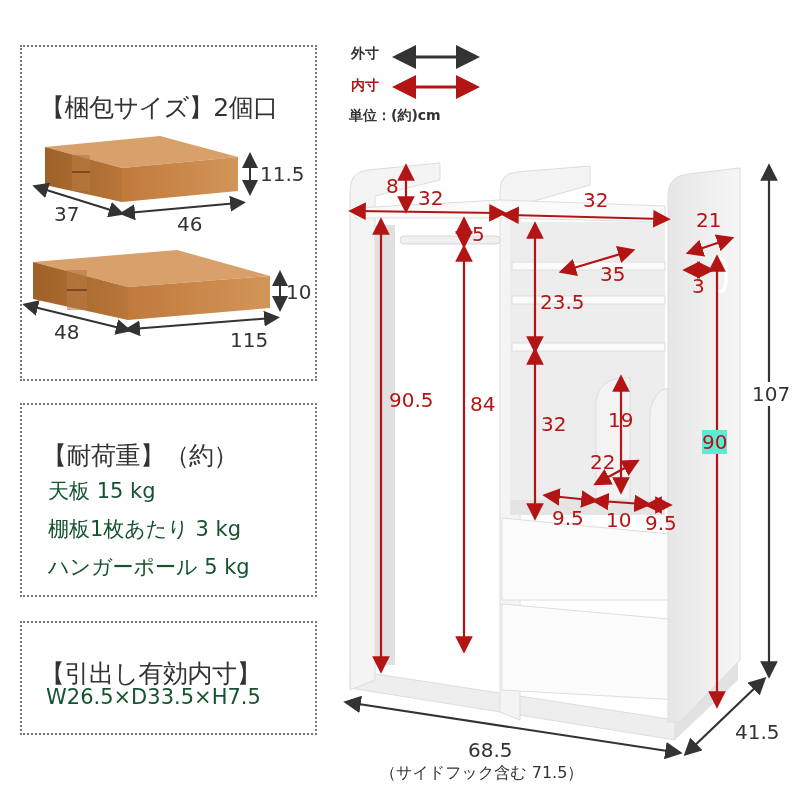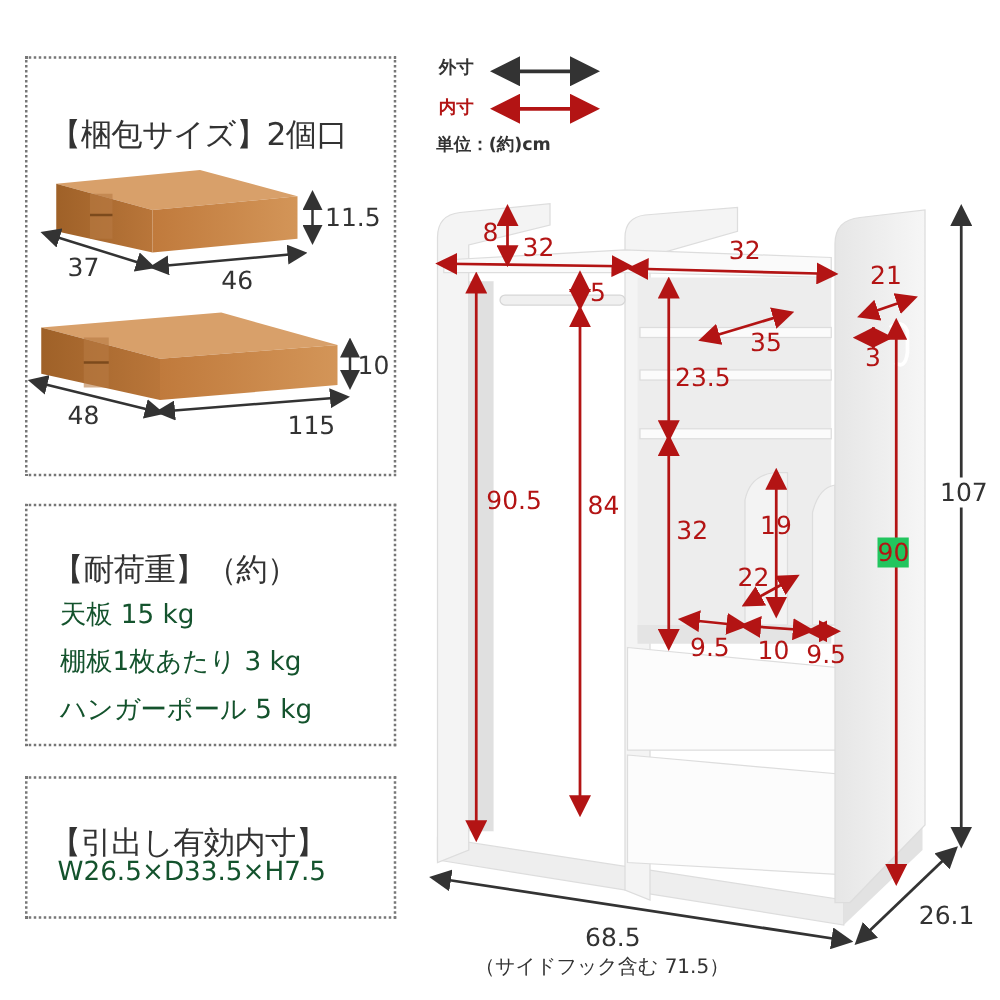--- a/index.html
+++ b/index.html
@@ -157,18 +157,18 @@
 <div class="rdim" style="left:389px;top:388px;">90.5</div>
 <div class="rdim" style="left:470px;top:392px;">84</div>
 <div class="rdim" style="left:541px;top:412px;">32</div>
 <div class="rdim" style="left:608px;top:408px;">19</div>
 <div class="rdim" style="left:590px;top:450px;">22</div>
 <div class="rdim" style="left:552px;top:506px;">9.5</div>
 <div class="rdim" style="left:606px;top:508px;">10</div>
 <div class="rdim" style="left:645px;top:511px;">9.5</div>
 <div class="rdim" style="left:696px;top:208px;">21</div>
 <div class="rdim" style="left:692px;top:274px;">3</div>
-<div class="rdim" style="left:702px;top:430px;background:#22c55e;">90</div>
+<div class="rdim" style="left:702px;top:430px;background:#5eead4;">90</div>
 
 <div class="dim" style="left:752px;top:382px;background:#fff;">107</div>
 <div class="dim" style="left:468px;top:738px;">68.5</div>
 <div class="dim" style="left:380px;top:763px;font-size:16px;">（サイドフック含む 71.5）</div>
-<div class="dim" style="left:735px;top:720px;">26.1</div>
+<div class="dim" style="left:735px;top:720px;">41.5</div>
 
 </body></html>

